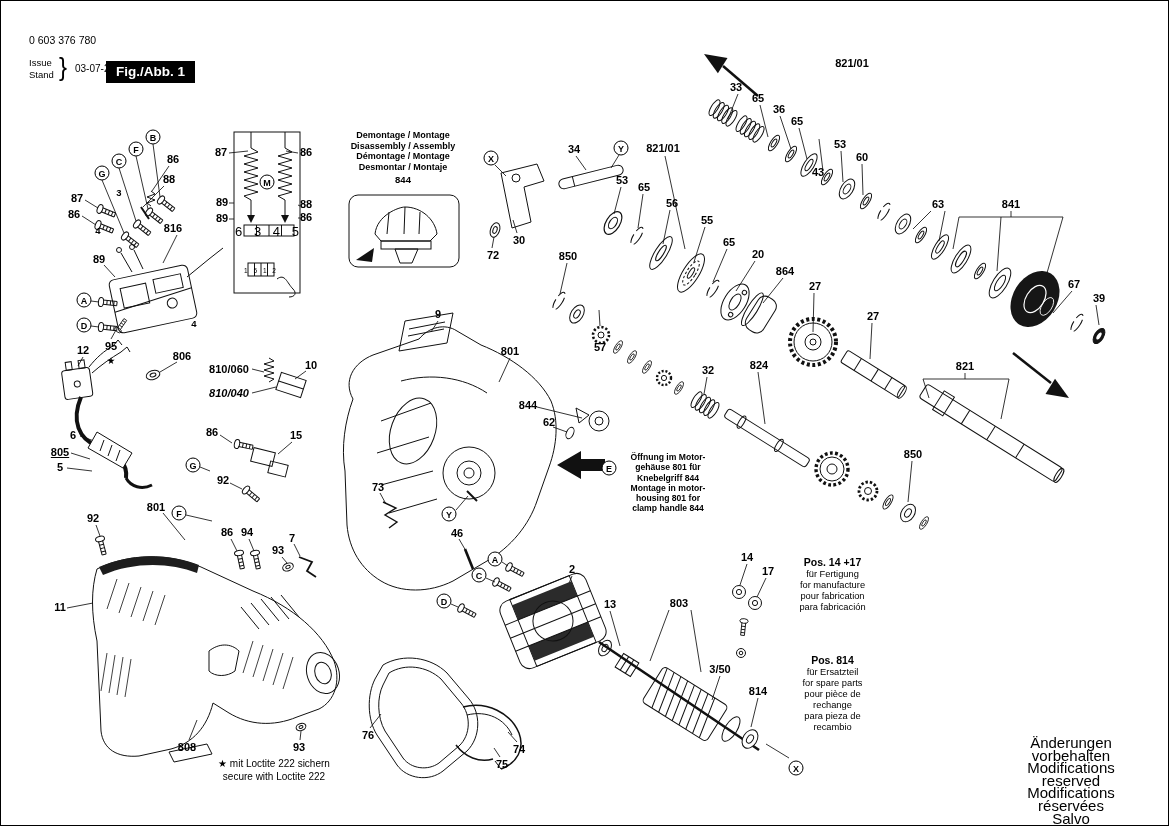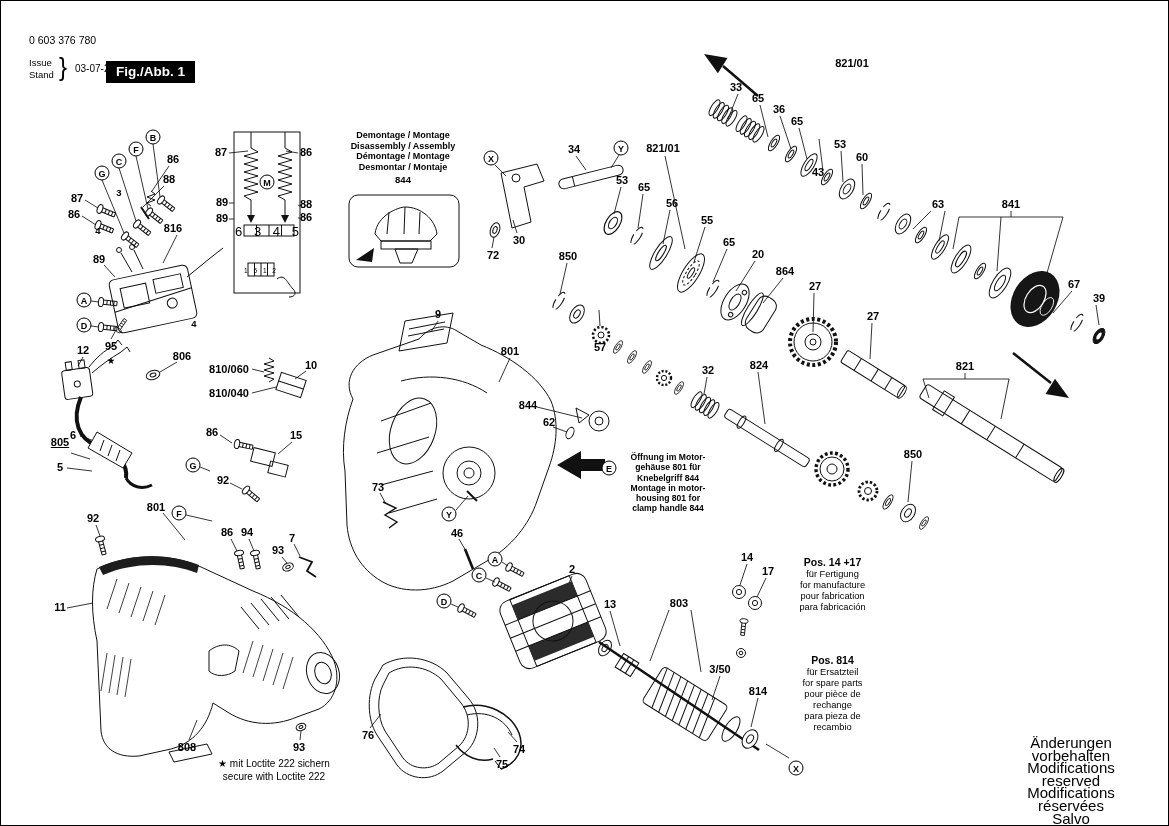--- a/index.html
+++ b/index.html
@@ -557,28 +557,28 @@
       <div class="plabel" style="left: 172px; top: 227px;">816</div>
       <div class="plabel small" style="left: 118px; top: 191px;">3</div>
       <div class="plabel small" style="left: 97px; top: 229px;">4</div>
       <div class="plabel" style="left: 98px; top: 258px;">89</div>
       <div class="plabel small" style="left: 193px; top: 322px;">4</div>
       <div class="plabel" style="left: 110px; top: 345px;">95</div>
       <div class="plabel small" style="left: 110px; top: 359px;">★</div>
       <div class="plabel" style="left: 82px; top: 349px;">12</div>
       <div class="plabel" style="left: 181px; top: 355px;">806</div>
       <div class="plabel" style="left: 228px; top: 368px;">810/060</div>
-      <div class="plabel" style="left: 228px; top: 392px;">810/040</div>
+      <div class="plabel" style="left: 228px; top: 392px; font-style: italic;">810/040</div>
       <div class="plabel" style="left: 310px; top: 364px;">10</div>
       <div class="plabel" style="left: 437px; top: 313px;">9</div>
       <div class="plabel" style="left: 509px; top: 350px;">801</div>
       <div class="plabel" style="left: 527px; top: 404px;">844</div>
       <div class="plabel" style="left: 548px; top: 421px;">62</div>
       <div class="plabel" style="left: 72px; top: 434px;">6</div>
-      <div class="plabel" style="left: 59px; top: 441px; text-decoration: underline;">805</div>
+      <div class="plabel" style="left: 59px; top: 451px; text-decoration: underline;">805</div>
       <div class="plabel" style="left: 59px; top: 466px;">5</div>
       <div class="plabel" style="left: 211px; top: 431px;">86</div>
       <div class="plabel" style="left: 295px; top: 434px;">15</div>
       <div class="plabel" style="left: 222px; top: 479px;">92</div>
       <div class="plabel" style="left: 226px; top: 531px;">86</div>
       <div class="plabel" style="left: 246px; top: 531px;">94</div>
       <div class="plabel" style="left: 291px; top: 537px;">7</div>
       <div class="plabel" style="left: 277px; top: 549px;">93</div>
       <div class="plabel" style="left: 377px; top: 486px;">73</div>
       <div class="plabel" style="left: 456px; top: 532px;">46</div>

